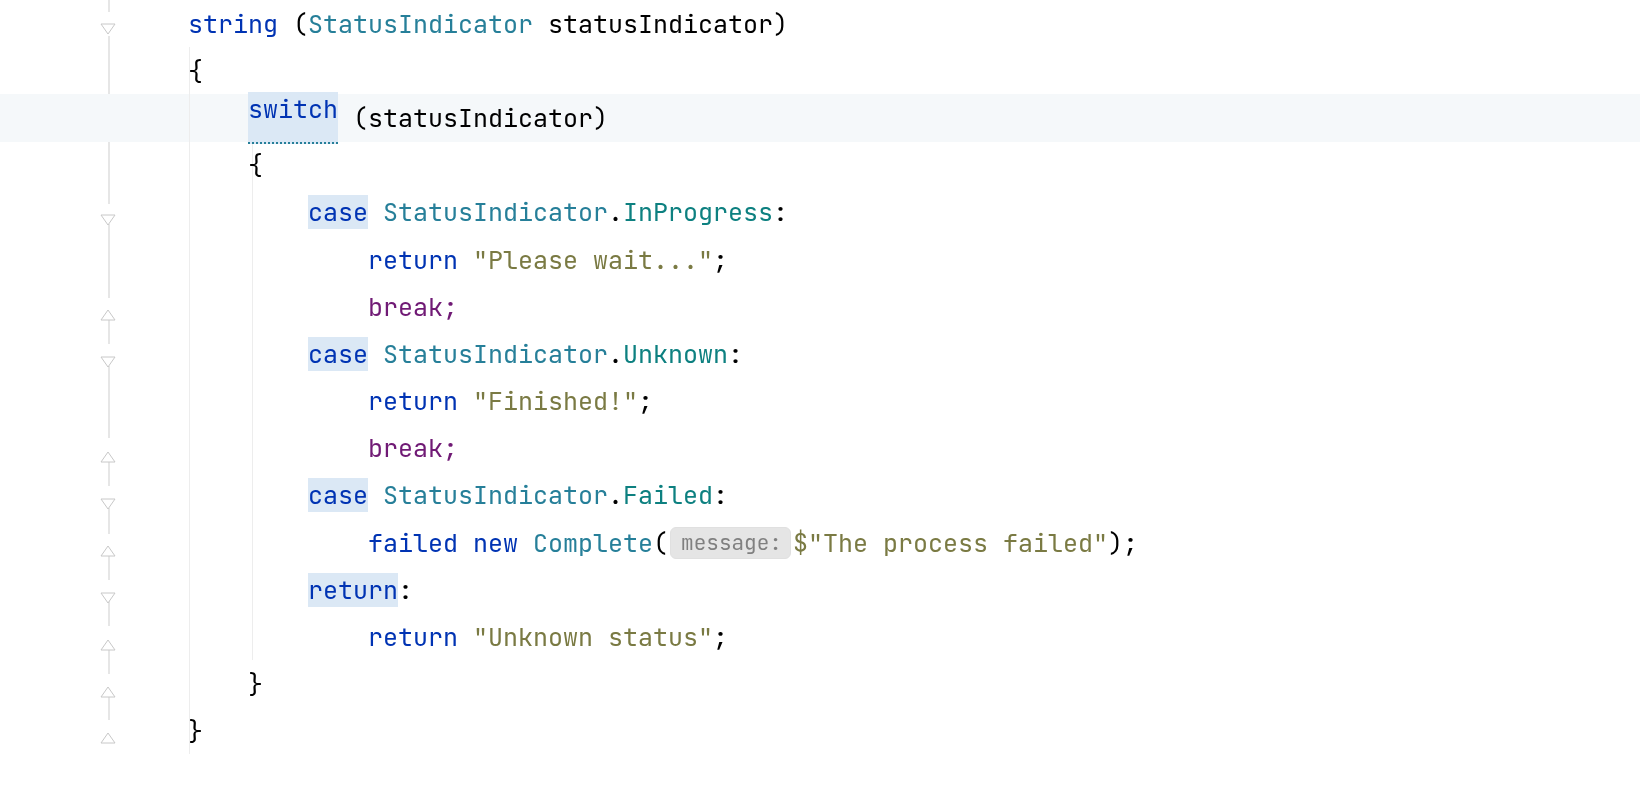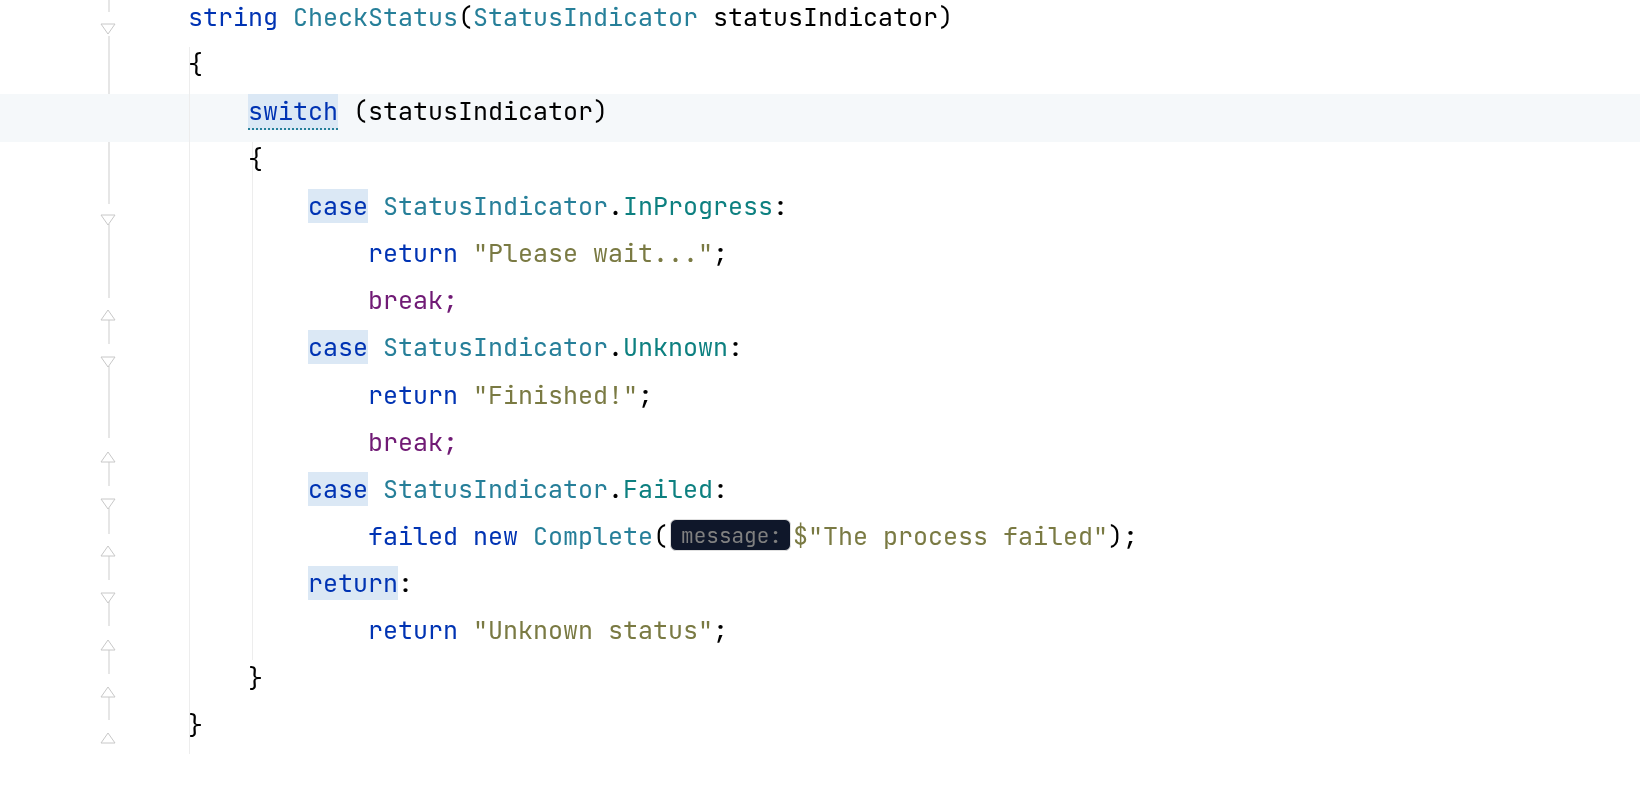--- a/index.html
+++ b/index.html
@@ -41,21 +41,21 @@
   }
   .code-content {
     position: absolute;
     left: 158px;
     top: 0;
     right: 0;
   }
   .code-line {
     height: 47.2px;
     display: flex;
-    align-items: flex-start;
+    align-items: center;
     white-space: pre;
     position: relative;
   }
   .indent-guide {
     position: absolute;
     width: 1px;
     background: #ededed;
     top: 0;
     bottom: 0;
   }
@@ -66,26 +66,26 @@
   .tok-punct { color: #000; }
   .tok-string { color: #7a7a43; }
   .tok-dead { color: #701a75; }
   .tok-enum-member2 { color: #0d8080; font-weight: 400;}
   .sel-kw {
     background: #dbe8f5;
     color: #0033b3;
   }
   .underline-dashed {
     border-bottom: 2px dotted #267f99;
-    padding-bottom: 0px;
+    padding-bottom: 16px;
   }
   .hint-box {
     display: inline-flex;
     align-items: center;
-    background: #0f172a;
+    background: #e5e5e5;
     border: 1px solid #e0e0e0;
     border-radius: 6px;
     padding: 1px 8px 1px 10px;
     font-size: 21px;
     color: #808080;
     margin: 0 2px;
     vertical-align: middle;
     height: 32px;
   }
   .bulb svg { width: 22px; height: 28px; }
@@ -197,21 +197,21 @@
   </div>
 
   <div style="position:absolute; left:0; right:0; top:94.4px; height:47.2px; background:#f5f8fa;"></div>
 
   <div class="code-content">
 
     <div class="indent-guide" style="left:31px; top:47px; height:707px;"></div>
     <div class="indent-guide" style="left:94px; top:142px; height:518px;"></div>
 
     <div class="code-line">
-      <span>  </span><span class="tok-keyword">string</span><span> </span><span class="tok-method">CheckStatus</span><span class="tok-punct">(</span><span class="tok-type">StatusIndicator</span><span> </span><span class="tok-param">statusIndicator</span><span class="tok-punct">)</span>
+      <span>  </span><span class="tok-keyword">string</span><span> </span><span class="tok-punct">(</span><span class="tok-type">StatusIndicator</span><span> </span><span class="tok-param">statusIndicator</span><span class="tok-punct">)</span>
     </div>
 
     <div class="code-line">
       <span>  </span><span class="tok-punct">{</span>
     </div>
 
     <div class="code-line" style="position:relative;">
       <span>      </span><span class="sel-kw underline-dashed">switch</span><span> </span><span class="tok-punct">(</span><span class="tok-param">statusIndicator</span><span class="tok-punct">)</span>
     </div>
 

